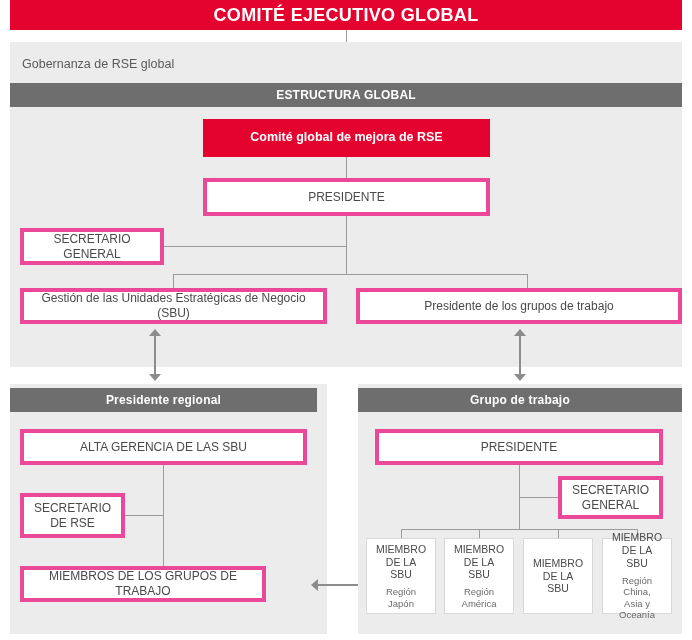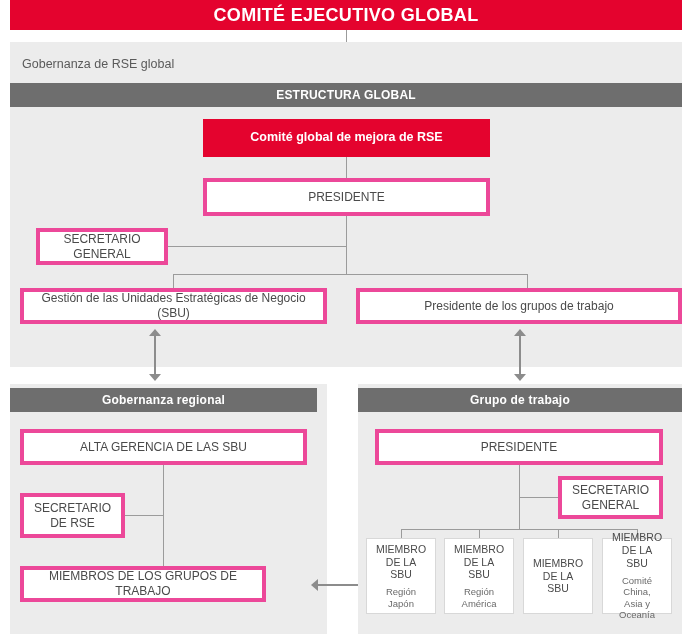--- a/index.html
+++ b/index.html
@@ -175,21 +175,21 @@
   <div class="box red-box" style="left:203px; top:119px; width:287px; height:38px;">Comité global de mejora de RSE</div>
 
   <div class="line vline" style="left:346px; top:157px; height:21px;"></div>
 
   <div class="box white-box" style="left:203px; top:178px; width:287px; height:38px;">PRESIDENTE</div>
 
   <div class="line vline" style="left:346px; top:216px; height:58px;"></div>
 
   <div class="line hline" style="left:163px; top:246px; width:184px;"></div>
 
-  <div class="box white-box" style="left:36px; top:228px; width:132px; height:37px;">SECRETARIO GENERAL</div>
+  <div class="box white-box" style="left:20px; top:228px; width:144px; height:37px;">SECRETARIO GENERAL</div>
 
   <div class="line hline" style="left:173px; top:274px; width:354px;"></div>
   <div class="line vline" style="left:173px; top:274px; height:14px;"></div>
   <div class="line vline" style="left:527px; top:274px; height:14px;"></div>
 
   <div class="box white-box" style="left:20px; top:288px; width:307px; height:36px;">Gestión de las Unidades Estratégicas de Negocio (SBU)</div>
 
   <div class="box white-box" style="left:356px; top:288px; width:326px; height:36px;">Presidente de los grupos de trabajo</div>
 
   <div class="arrow-v" style="left:148px; top:329px; height:52px;">
@@ -199,21 +199,21 @@
   </div>
 
   <div class="arrow-v" style="left:513px; top:329px; height:52px;">
     <div class="head-up"></div>
     <div class="shaft"></div>
     <div class="head-down"></div>
   </div>
 
   <div class="box panel" style="left:10px; top:384px; width:317px; height:250px; display:block;"></div>
 
-  <div class="box header-bar" style="left:10px; top:388px; width:307px; height:24px;">Gobernanza regional</div>
+  <div class="box header-bar" style="left:10px; top:388px; width:307px; height:24px;">Presidente regional</div>
 
   <div class="box white-box" style="left:20px; top:429px; width:287px; height:36px;">ALTA GERENCIA DE LAS SBU</div>
 
   <div class="line vline" style="left:163px; top:465px; height:101px;"></div>
 
   <div class="line hline" style="left:124px; top:515px; width:40px;"></div>
 
   <div class="box white-box" style="left:20px; top:493px; width:105px; height:45px; flex-direction:column;">
     <span>SECRETARIO</span>
     <span>DE RSE</span>
@@ -269,16 +269,16 @@
       <span>MIEMBRO</span><br>
       <span>DE LA SBU</span>
     </div>
   </div>
 
   <div class="member" style="left:602px; top:538px; width:70px; height:76px;">
     <div class="m-title">
       <span>MIEMBRO</span><br>
       <span>DE LA SBU</span>
     </div>
-    <div class="m-sub">Comité China, Asia y Oceanía</div>
+    <div class="m-sub">Región China, Asia y Oceanía</div>
   </div>
 
 </div>
 
 </body></html>

